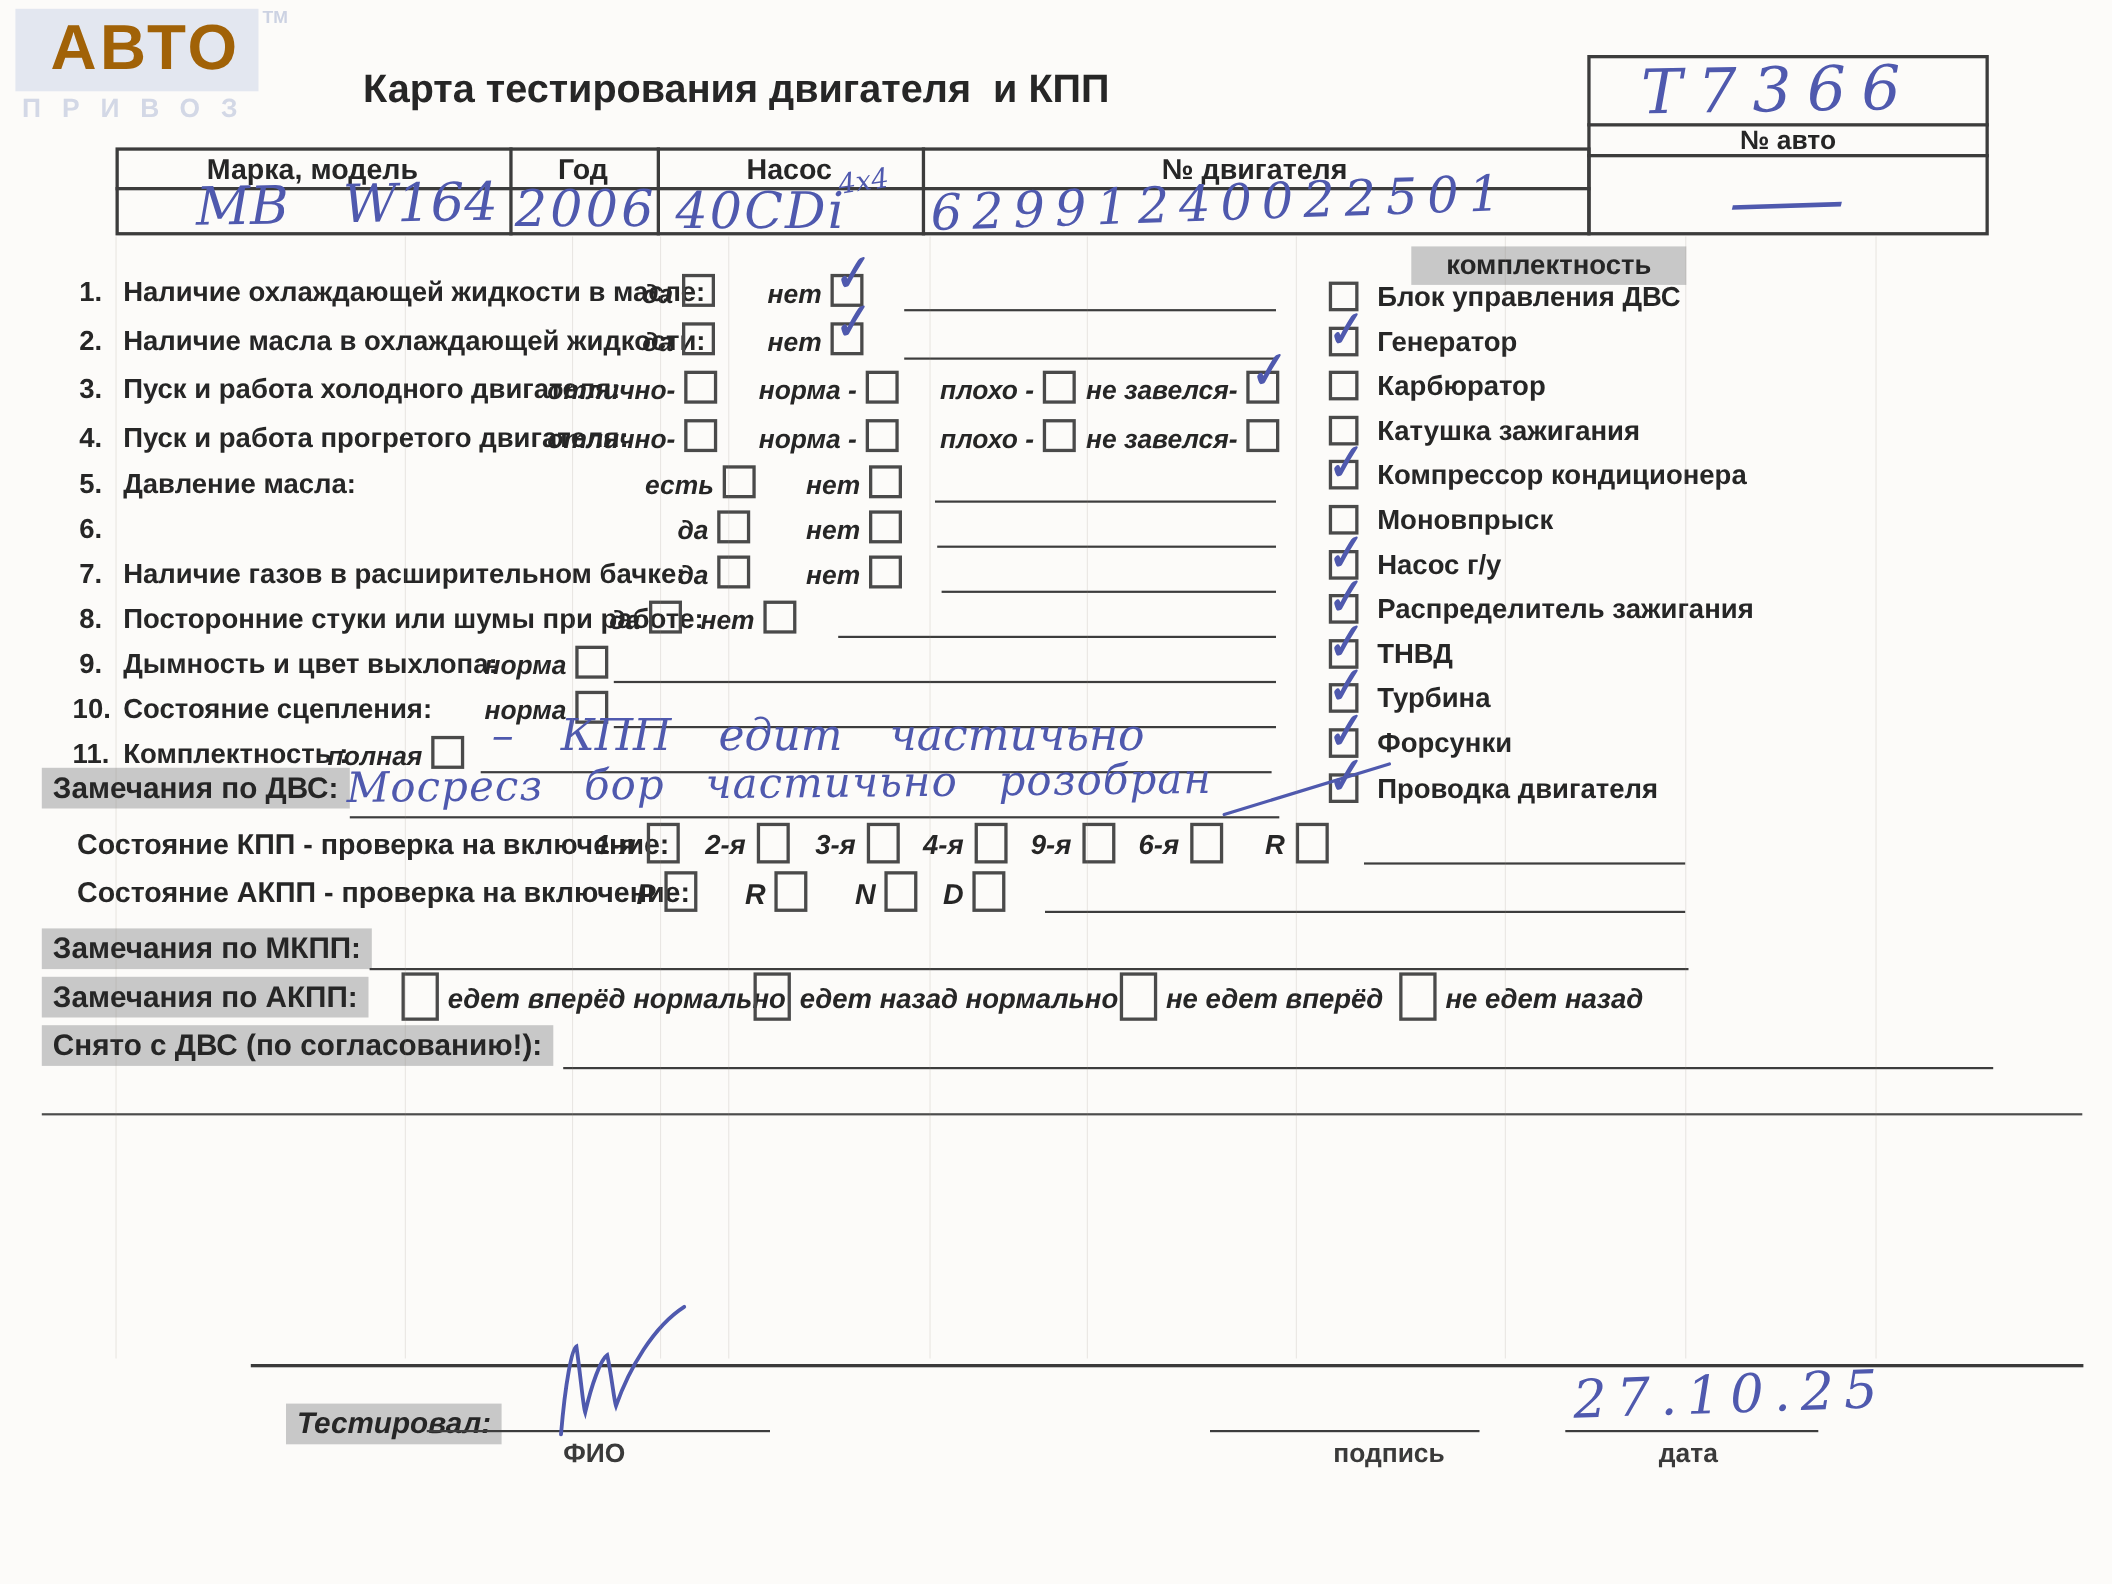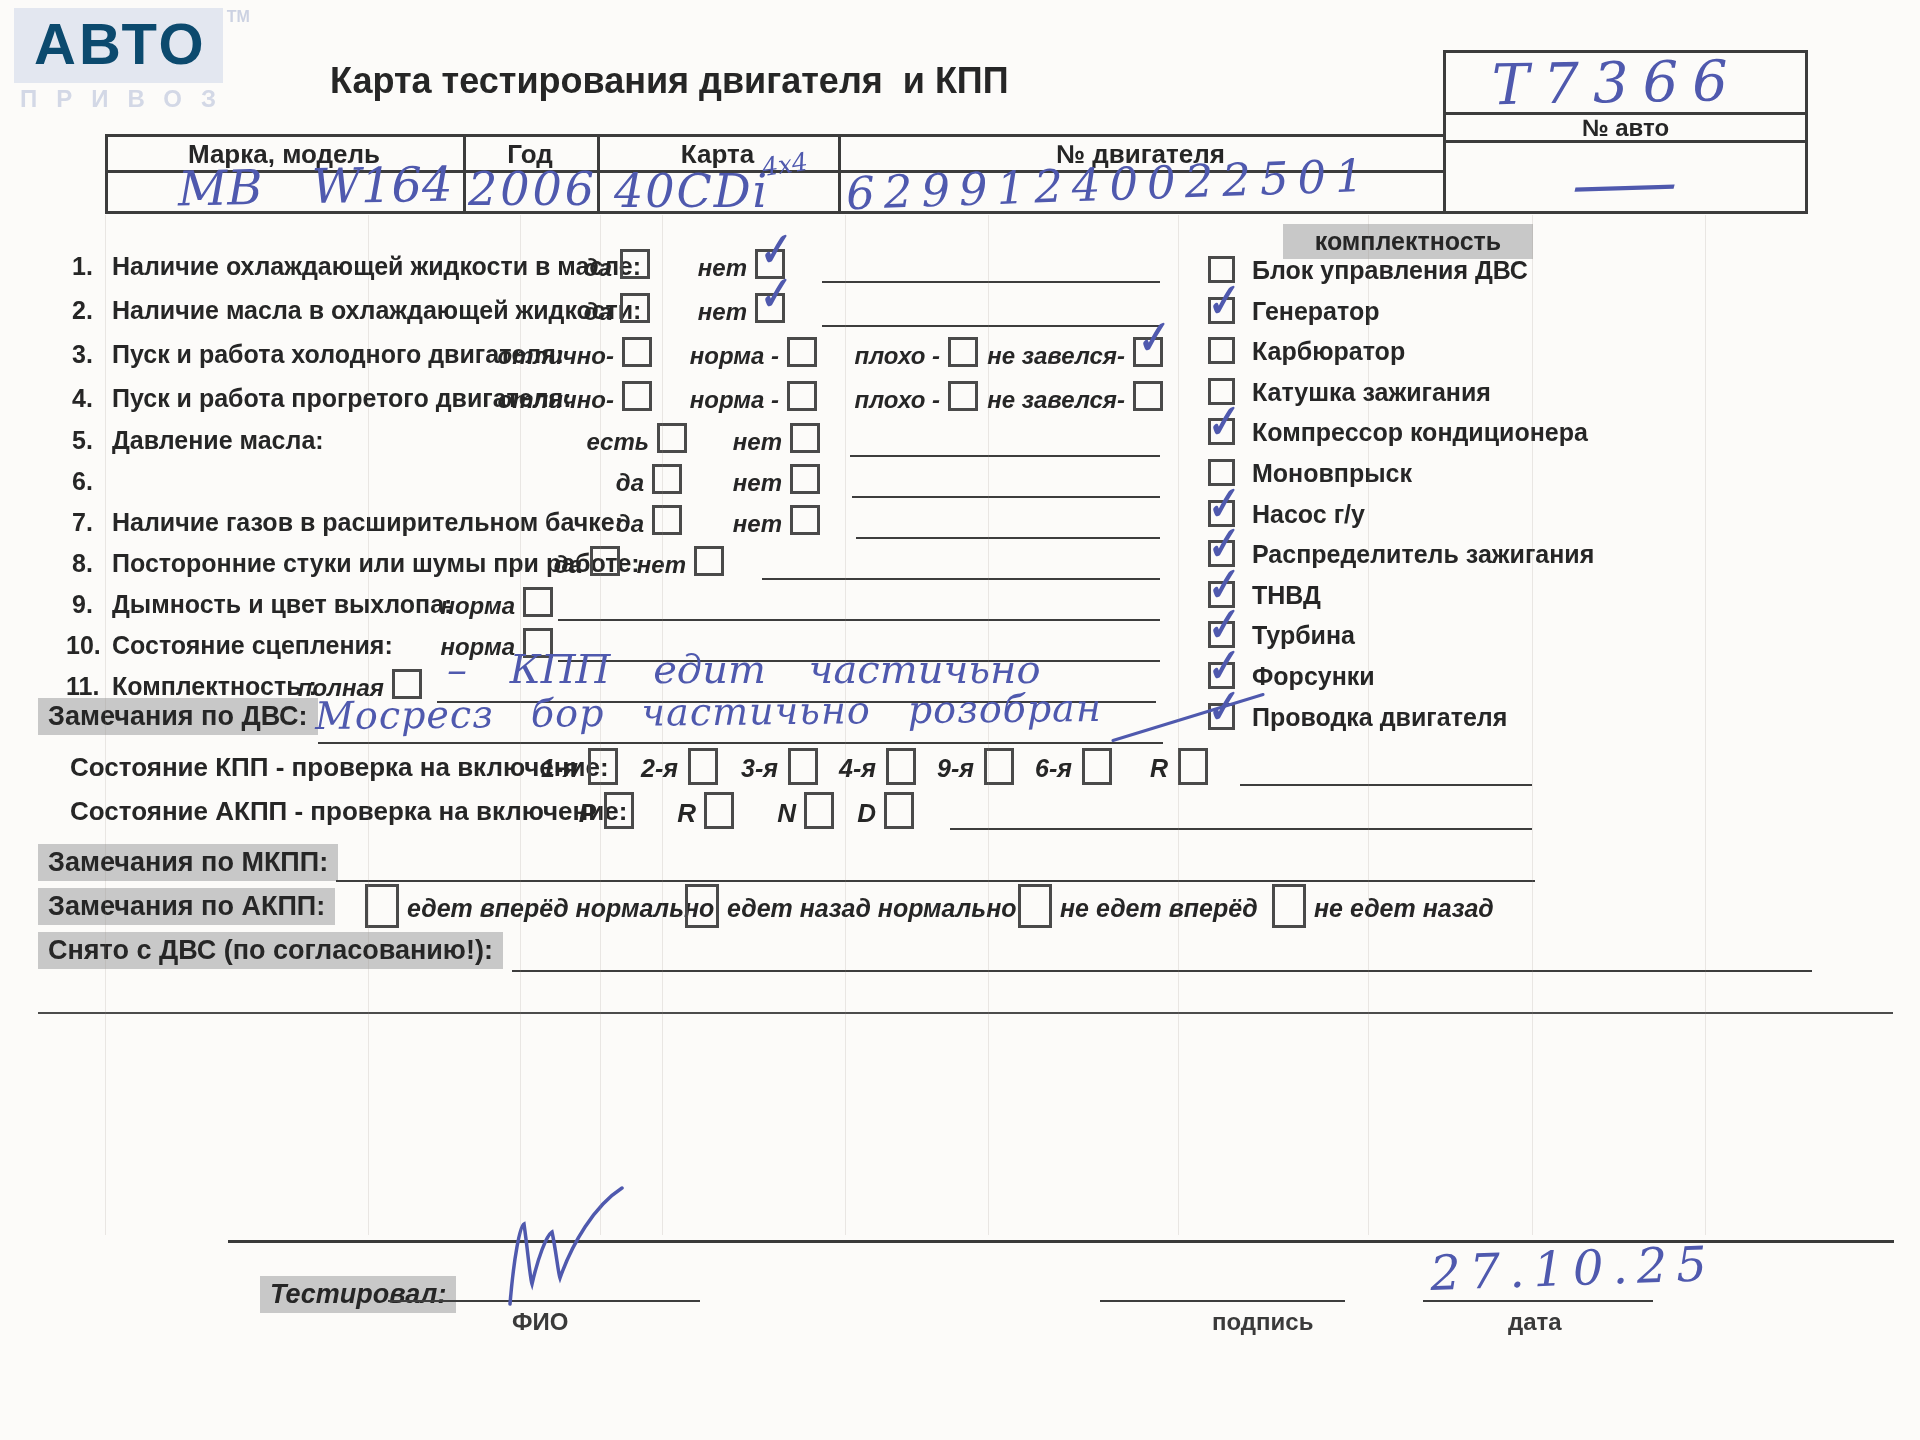--- a/index.html
+++ b/index.html
@@ -3,22 +3,22 @@
 <meta charset="utf-8">
 <style>
   :root{ --ink:#4f59ae; --border:#3c3c3c; --graybg:#c8c8c8; --text:#262626; }
   html,body{margin:0;padding:0;background:#e9e7e4;}
   #page{position:relative;width:1920px;height:1440px;background:#fcfbf9;overflow:hidden;
         font-family:"Liberation Sans",sans-serif;color:var(--text);}
   .abs{position:absolute;}
   .scanline{position:absolute;width:1px;background:rgba(150,140,130,.18);}
   
   #logo{left:14px;top:8px;}
-  #logo .block{background:#e3e7f0;color:#0c4a6e;font-weight:bold;font-size:58px;
-     padding:2px 16px 6px 20px;letter-spacing:3px;display:inline-block;}
+  #logo .block{background:#e3e7f0;color:#a16207;font-weight:bold;font-size:58px;
+     padding:2px 16px 6px 32px;letter-spacing:3px;display:inline-block;}
   #logo .tm{color:#ccd2e2;font-size:16px;font-weight:bold;vertical-align:top;margin-left:4px;}
   #logo .sub{color:#d3d8e6;font-size:24px;font-weight:bold;letter-spacing:19px;margin-top:2px;margin-left:6px;}
   
   #title{left:330px;top:60px;font-size:36px;font-weight:bold;white-space:pre;}
   
   .box{position:absolute;border:3px solid var(--border);box-sizing:border-box;}
   .hline{position:absolute;height:3px;background:var(--border);}
   .vline{position:absolute;width:3px;background:var(--border);}
   .th{position:absolute;font-weight:bold;font-size:26px;text-align:center;}
   .grayfill{background:#c6c6c6;}
@@ -60,21 +60,21 @@
   <div class="hw" style="left:1492px;top:50px;font-size:56px;letter-spacing:14px;transform:rotate(-1deg);">Т7366</div>
   <div class="hw" style="left:1592px;top:146px;font-size:64px;transform:scaleX(1.7) rotate(-3deg);">—</div>
 
   <div class="box" style="left:105px;top:134px;width:1341px;height:80px;"></div>
   <div class="hline" style="left:105px;top:170px;width:1341px;"></div>
   <div class="vline" style="left:463px;top:134px;height:80px;"></div>
   <div class="vline" style="left:597px;top:134px;height:80px;"></div>
   <div class="vline" style="left:838px;top:134px;height:80px;"></div>
   <div class="th" style="left:105px;top:139px;width:358px;">Марка, модель</div>
   <div class="th" style="left:463px;top:139px;width:134px;">Год</div>
-  <div class="th" style="left:597px;top:139px;width:241px;">Карта</div>
+  <div class="th" style="left:597px;top:139px;width:241px;">Насос</div>
   <div class="th" style="left:838px;top:139px;width:605px;">№ двигателя</div>
 
   <div class="hw" style="left:178px;top:158px;font-size:48px;word-spacing:34px;transform:rotate(-1deg);">МВ  W164</div>
   <div class="hw" style="left:468px;top:162px;font-size:46px;letter-spacing:3px;">2006</div>
   <div class="hw" style="left:614px;top:164px;font-size:46px;letter-spacing:2px;">40СDi</div>
   <div class="hw" style="left:762px;top:150px;font-size:25px;transform:rotate(-8deg);">4х4</div>
   <div class="hw" style="left:846px;top:158px;font-size:45px;letter-spacing:9px;transform:rotate(-2deg);">62991240022501</div>
 
   <div class="graylab" style="left:1283px;top:224px;width:230px;text-align:center;font-size:25px;">комплектность</div>
 

